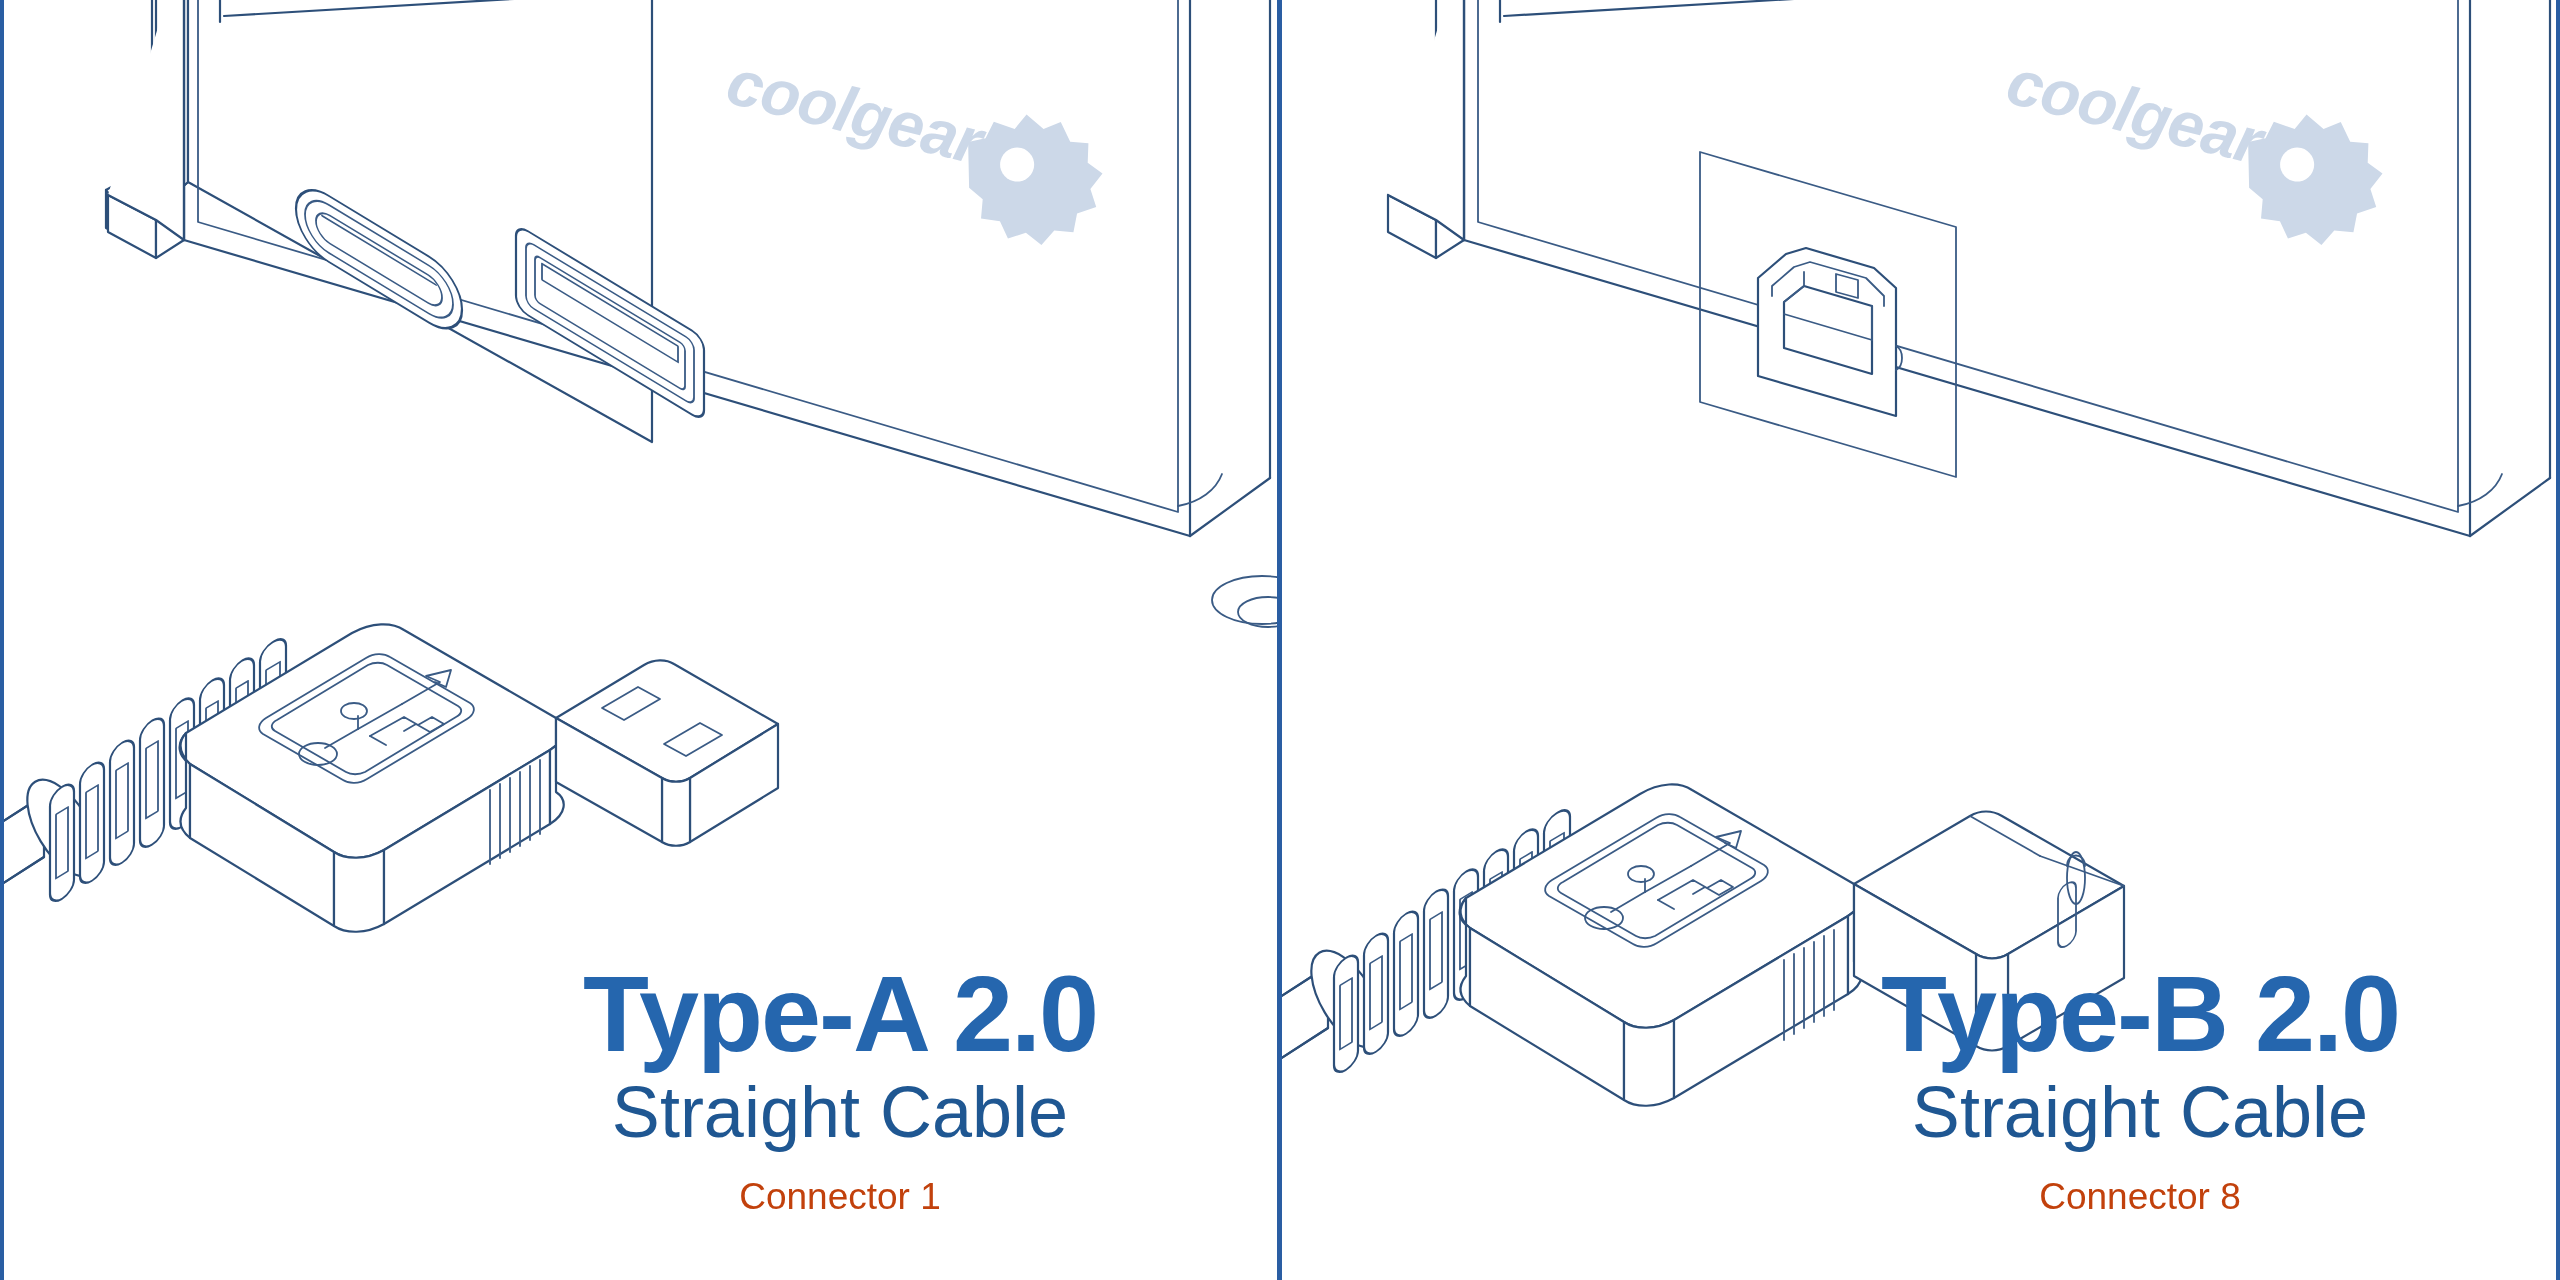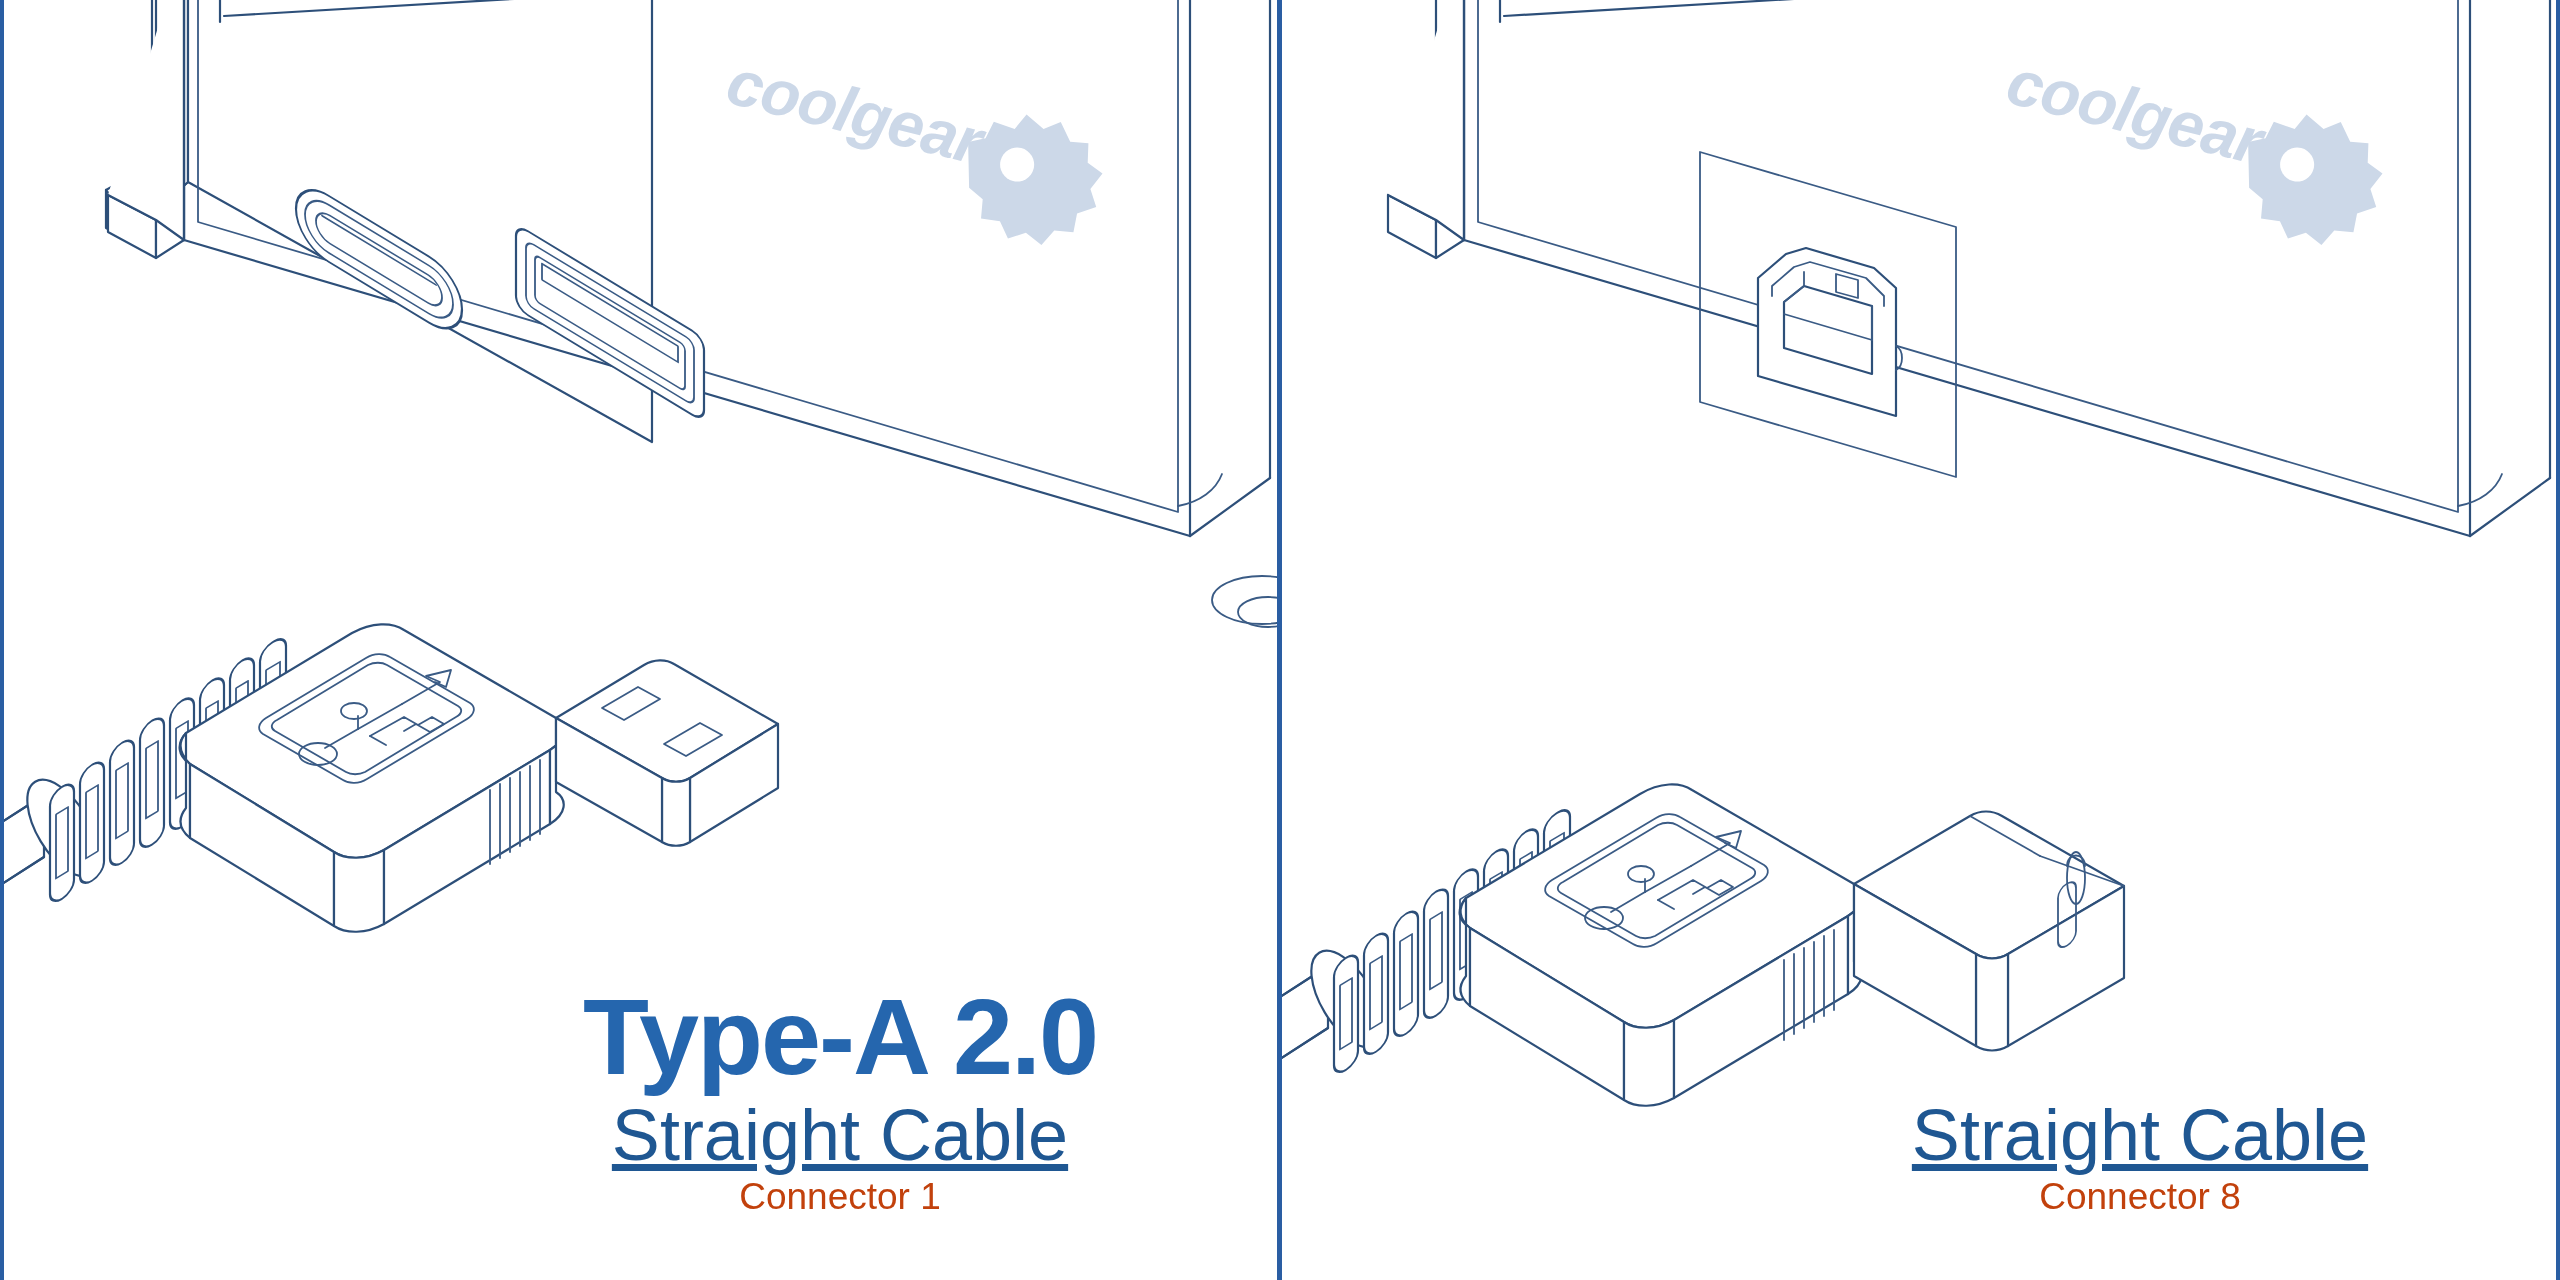--- a/index.html
+++ b/index.html
@@ -77,23 +77,22 @@
     color: #2566ae;
     margin: 0 0 6px 0;
     white-space: nowrap;
   }
   .cap-sub {
     font-family: "Liberation Sans", sans-serif;
     font-weight: 400;
     font-size: 72px;
     line-height: 1.06;
     color: #1f5792;
-    margin: 0 0 4px 0;
+    margin: 0 0 27px 0;
     white-space: nowrap;
-    text-decoration: underline;
   }
   .cap-note {
     font-family: "Liberation Sans", sans-serif;
     font-weight: 400;
     font-size: 37px;
     line-height: 1.1;
     color: #c2410c;
     margin: 0;
     white-space: nowrap;
   }
@@ -421,20 +420,21 @@
           <path class="ln-thin" d="M760,856 L844,886"></path>
 
           <rect class="ln-thin" x="778" y="890" rx="9" ry="9" width="18" height="62" transform="skewY(-30) translate(0,448)"></rect>
           <ellipse class="ln-thin" cx="796" cy="878" rx="9" ry="26" transform="rotate(0 796 878)"></ellipse>
           <path class="ln-thin" d="M787,866 C787,852 805,852 805,866"></path>
         </g>
       </g>
     </svg>
 
     <div class="caption caption-right">
+      <div class="cap-title">Type-B 2.0</div>
       <div class="cap-sub">Straight Cable</div>
       <div class="cap-note">Connector 8</div>
     </div>
   </div>
 
   <div class="edge-left"></div>
   <div class="divider"></div>
   <div class="edge-right"></div>
 
 </div>

